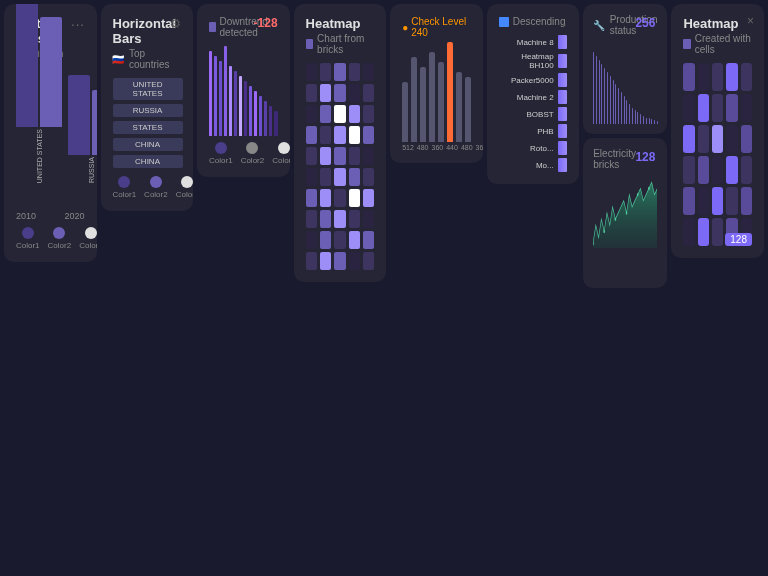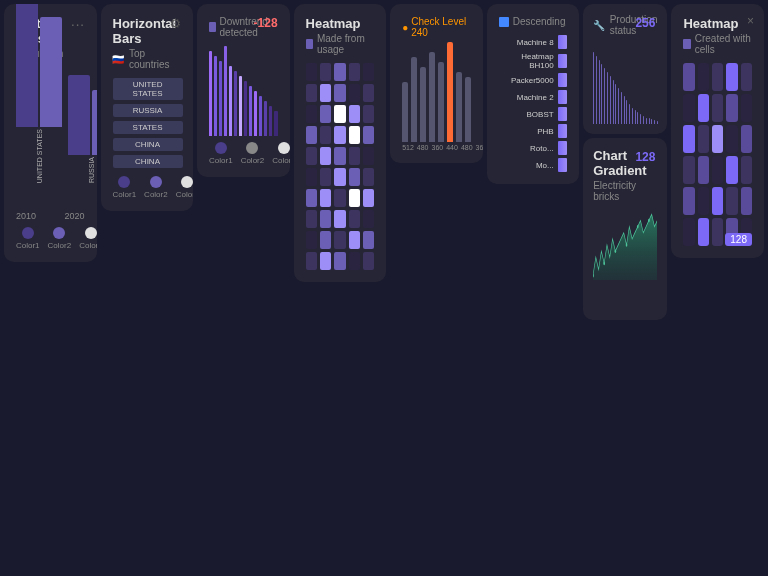--- a/index.html
+++ b/index.html
@@ -445,21 +445,21 @@
       <div class="dot" style="background:#e0e0e0;"></div>
       <span class="dot-label">Color3</span>
     </div>
   </div>
 </div>
 
 <div class="card card4">
   <div class="card-title">Heatmap</div>
   <div class="card-subtitle">
     <span class="subtitle-icon"></span>
-    <span>Made from usage</span>
+    <span>Chart from bricks</span>
   </div>
   <div id="heatmap-grid" style="display:grid; grid-template-columns: repeat(5, 1fr); gap:3px; margin-top:6px;">
   <div class="heatmap-cell" style="width: 100%; height: 18px; background: rgb(42, 36, 64); border-radius: 2px;"></div>
       <div class="heatmap-cell" style="width: 100%; height: 18px; background: rgb(61, 52, 96); border-radius: 2px;"></div>
       <div class="heatmap-cell" style="width: 100%; height: 18px; background: rgb(107, 95, 181); border-radius: 2px;"></div>
       <div class="heatmap-cell" style="width: 100%; height: 18px; background: rgb(61, 52, 96); border-radius: 2px;"></div>
       <div class="heatmap-cell" style="width: 100%; height: 18px; background: rgb(42, 36, 64); border-radius: 2px;"></div>
       <div class="heatmap-cell" style="width: 100%; height: 18px; background: rgb(61, 52, 96); border-radius: 2px;"></div>
       <div class="heatmap-cell" style="width: 100%; height: 18px; background: rgb(157, 141, 247); border-radius: 2px;"></div>
       <div class="heatmap-cell" style="width: 100%; height: 18px; background: rgb(107, 95, 181); border-radius: 2px;"></div>
@@ -605,21 +605,20 @@
         <div class="histbar" style="height: 8px;"></div>
         <div class="histbar" style="height: 6.4px;"></div>
         <div class="histbar" style="height: 5.6px;"></div>
         <div class="histbar" style="height: 4.8px;"></div>
         <div class="histbar" style="height: 4px;"></div>
         <div class="histbar" style="height: 3.2px;"></div>
       </div>
   </div>
 
   <div class="card" style="flex:1;padding:10px;">
-    <div class="card-title">Chart Gradient</div>
     <span class="card-badge badge-positive">128</span>
     <div class="card-subtitle">
       <span>Electricity bricks</span>
     </div>
     <div class="gradient-chart" id="gradient-chart">
     <svg viewBox="0 0 160 80" preserveAspectRatio="none" style="width: 100%; height: 70px;">
           <defs>
             <linearGradient id="areaGrad" x1="0" y1="0" x2="0" y2="1">
               <stop offset="0%" style="stop-color:#2a8a6a;stop-opacity:0.8"></stop>
               <stop offset="100%" style="stop-color:#1a5040;stop-opacity:0.3"></stop>

